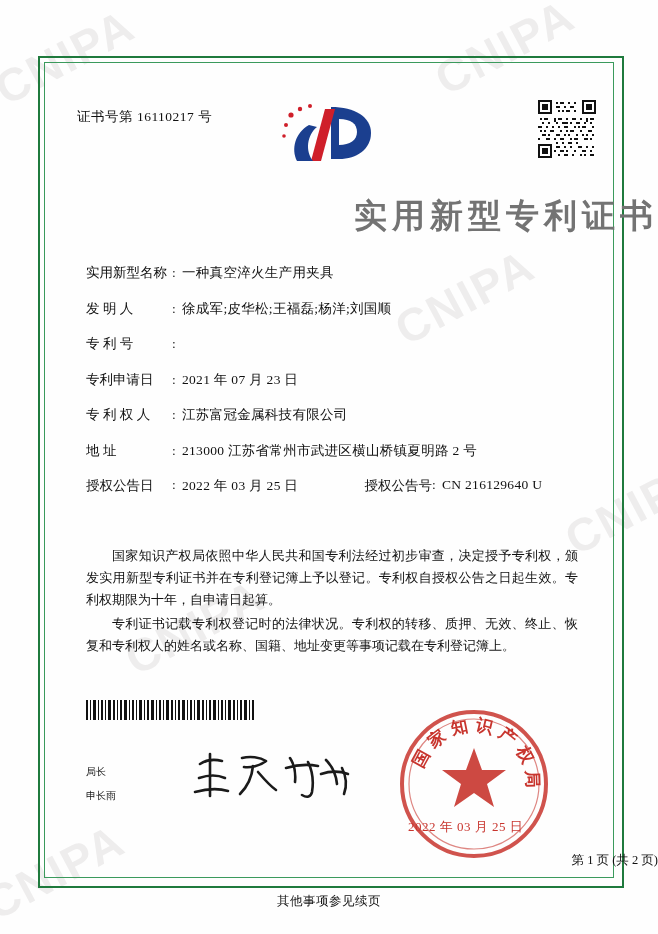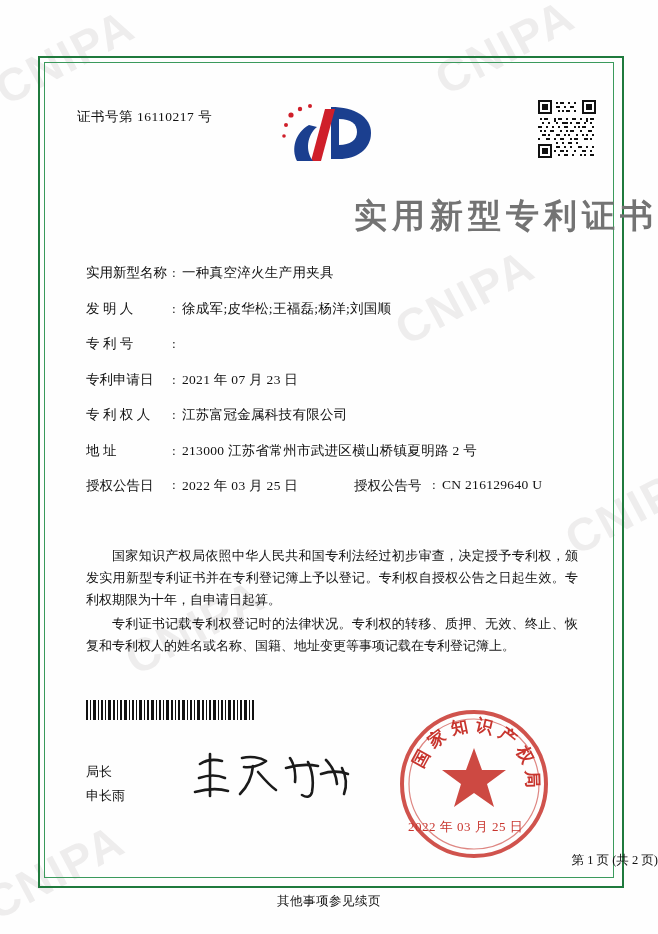--- a/index.html
+++ b/index.html
@@ -144,20 +144,21 @@
     width: 268px;
     flex: 0 0 268px;
   }
   .pair-right {
     display: flex;
     flex: 1;
   }
   .pair-right .field-label {
     width: 78px;
     flex: 0 0 78px;
+    text-align: right;
   }
   
   .paragraphs {
     position: absolute;
     left: 86px;
     top: 545px;
     width: 492px;
     font-size: 13px;
     line-height: 22px;
     color: #111;
@@ -173,21 +174,21 @@
     left: 86px;
     top: 700px;
     width: 168px;
     height: 20px;
   }
   
   .sig-label {
     position: absolute;
     left: 86px;
     top: 760px;
-    font-size: 13px;
+    font-size: 10px;
     line-height: 24px;
     color: #111;
   }
   .signature {
     position: absolute;
     left: 190px;
     top: 748px;
     width: 165px;
     height: 58px;
   }

